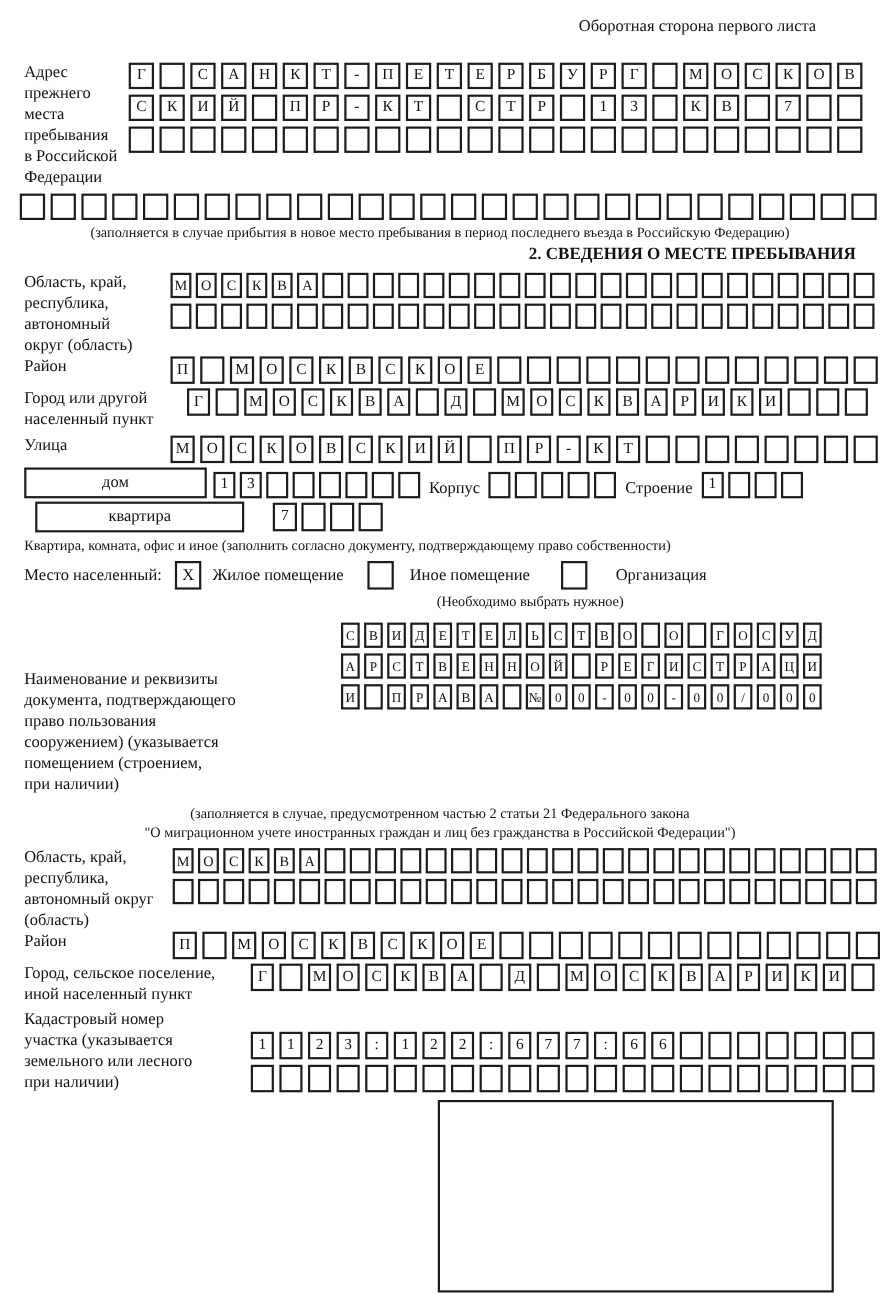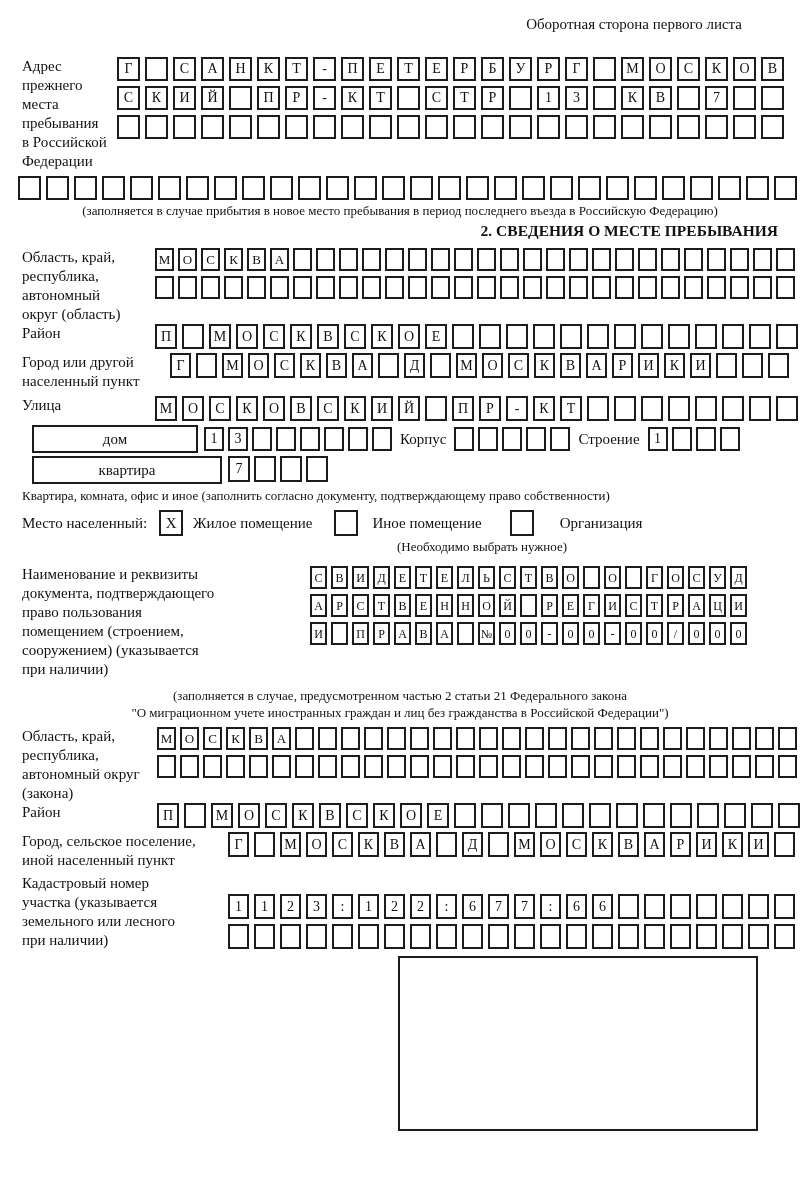--- a/index.html
+++ b/index.html
@@ -4,21 +4,21 @@
 <style>
   html,body{margin:0;padding:0;background:#fff;}
   body{width:800px;height:1180px;overflow:hidden;font-family:"Liberation Serif","DejaVu Serif",serif;color:#111;}
   .page{box-sizing:border-box;width:800px;height:1180px;padding:16px 0 0 22px;}
   .title{font-size:15px;text-align:right;padding-right:58px;margin-bottom:24px;}
   .frow{display:flex;align-items:flex-start;}
   .lbl{font-size:15px;line-height:19px;flex:0 0 auto;}
   .w95{width:95px;}
   .w133{width:133px;}
   .w148{width:148px;}
-  .w288{width:288px;}
+  .w288{width:288px;margin-top:44px;}
   .w135{width:135px;}
   .w206{width:206px;}
   .rows{display:flex;flex-direction:column;gap:5px;}
   .cells{display:flex;gap:5px;flex-wrap:nowrap;}
   .cells.g4{gap:4px;}
   .bx{box-sizing:border-box;border:2px solid #1c1c1c;display:flex;align-items:center;justify-content:center;font-size:14px;line-height:1;background:#fff;}
   .a{width:23px;height:24px;}
   .n{width:19px;height:23px;font-size:13px;}
   .m{width:22px;height:25px;}
   .c1{width:21px;height:25px;}
@@ -28,23 +28,23 @@
   .q{width:22px;height:26px;}
   .cb{box-sizing:border-box;width:24px;height:26px;border:2px solid #1c1c1c;display:flex;align-items:center;justify-content:center;font-size:15px;}
   .wbox{box-sizing:border-box;border:2px solid #1c1c1c;height:28px;display:flex;align-items:center;justify-content:center;font-size:15px;background:#fff;}
   .caption{font-size:13px;line-height:17px;}
   .center{width:756px;text-align:center;}
   .h2{width:756px;text-align:right;font-weight:bold;font-size:15.5px;margin:3px 0 8px 0;}
   .h3{width:756px;text-align:center;font-weight:bold;font-size:15.5px;margin:6px 0 8px 0;}
   .mb2{margin-bottom:2px;} .mb4{margin-bottom:4px;} .mb5{margin-bottom:5px;} .mb6{margin-bottom:6px;}
   .mb8{margin-bottom:8px;}
   .fullrow{margin-left:-4px;}
-  .houseline{display:flex;align-items:center;margin-left:10px;margin-bottom:3px;}
+  .houseline{display:flex;align-items:flex-end;margin-left:0;margin-bottom:3px;}
   .hl-label{font-size:15px;margin:0 8px;}
-  .aptline{display:flex;margin-left:10px;margin-bottom:3px;}
+  .aptline{display:flex;align-items:center;margin-left:10px;margin-bottom:3px;gap:20px;}
   .stayline{display:flex;align-items:center;margin-bottom:3px;font-size:15px;}
   .note{margin-left:260px;width:400px;text-align:center;font-size:13px;margin-bottom:10px;}
   .docrows{padding-top:1px;}
   .cadrows{padding-top:20px;}
   .stamp{box-sizing:border-box;border:2px solid #1c1c1c;width:360px;height:175px;margin-left:376px;margin-top:6px;background:#fff;}
   .capline{display:block;}
 </style>
 </head>
 <body>
 
@@ -387,22 +387,22 @@
     <span class="cb" style="margin-left:28px;"></span>
     <span style="margin-left:26px;">Организация</span>
   </div>
   <div class="note">(Необходимо выбрать нужное)</div>
 
   <div class="frow mb8">
     <div class="lbl w288">
         <span class="capline">Наименование и реквизиты</span>
         <span class="capline">документа, подтверждающего</span>
         <span class="capline">право пользования</span>
+        <span class="capline">сооружением) (указывается</span>
         <span class="capline">помещением (строением,</span>
-        <span class="capline">сооружением) (указывается</span>
         <span class="capline">при наличии)</span>
       </div>
     <div class="rows docrows">
       <div class="cells g4">
           <div class="bx d">С</div>
           <div class="bx d">В</div>
           <div class="bx d">И</div>
           <div class="bx d">Д</div>
           <div class="bx d">Е</div>
           <div class="bx d">Т</div>
@@ -474,21 +474,21 @@
   <div class="caption center mb6">
       <span class="capline">(заполняется в случае, предусмотренном частью 2 статьи 21 Федерального закона</span>
       <span class="capline">"О миграционном учете иностранных граждан и лиц без гражданства в Российской Федерации")</span>
     </div>
 
   <div class="frow">
     <div class="lbl w135">
         <span class="capline">Область, край,</span>
         <span class="capline">республика,</span>
         <span class="capline">автономный округ</span>
-        <span class="capline">(закона)</span>
+        <span class="capline">(область)</span>
       </div>
     <div class="rows">
       <div class="cells g4">
           <div class="bx n">М</div>
           <div class="bx n">О</div>
           <div class="bx n">С</div>
           <div class="bx n">К</div>
           <div class="bx n">В</div>
           <div class="bx n">А</div>
           <div class="bx n"></div>

